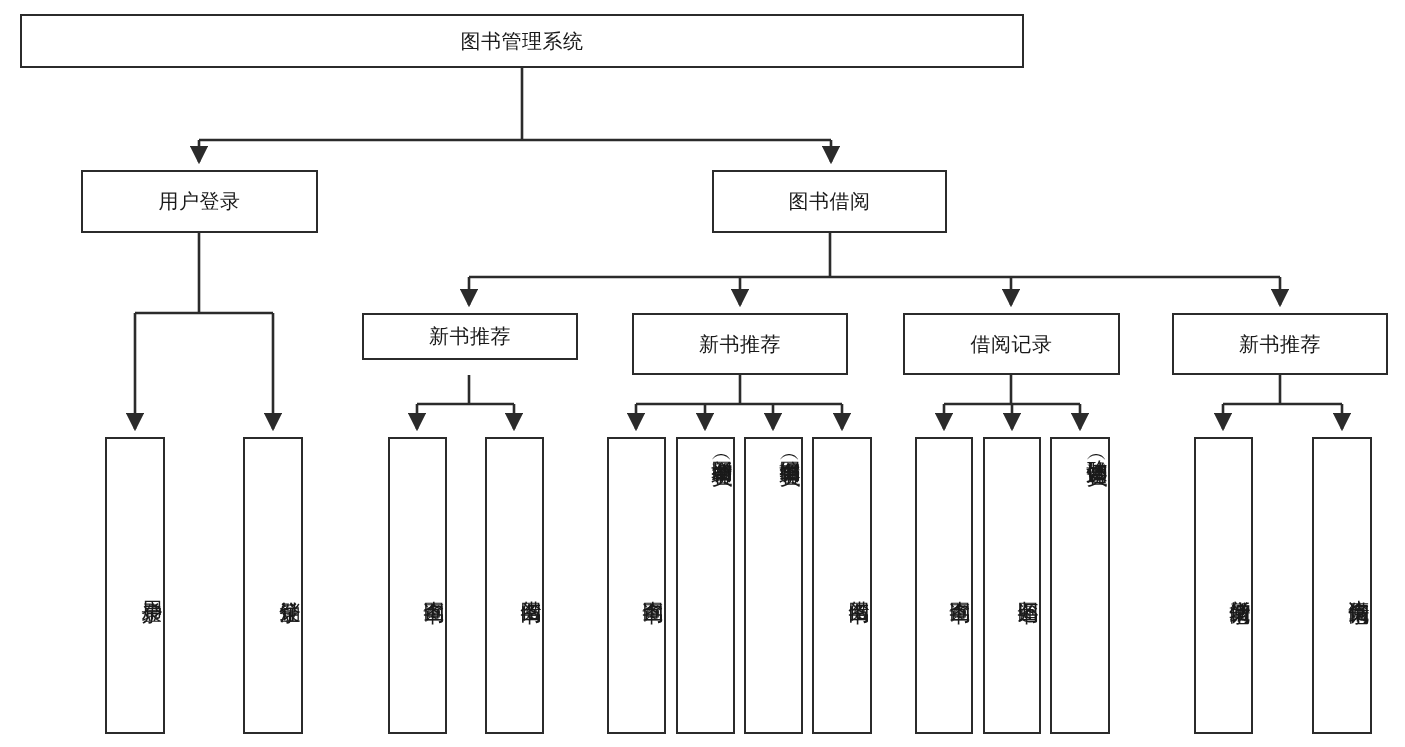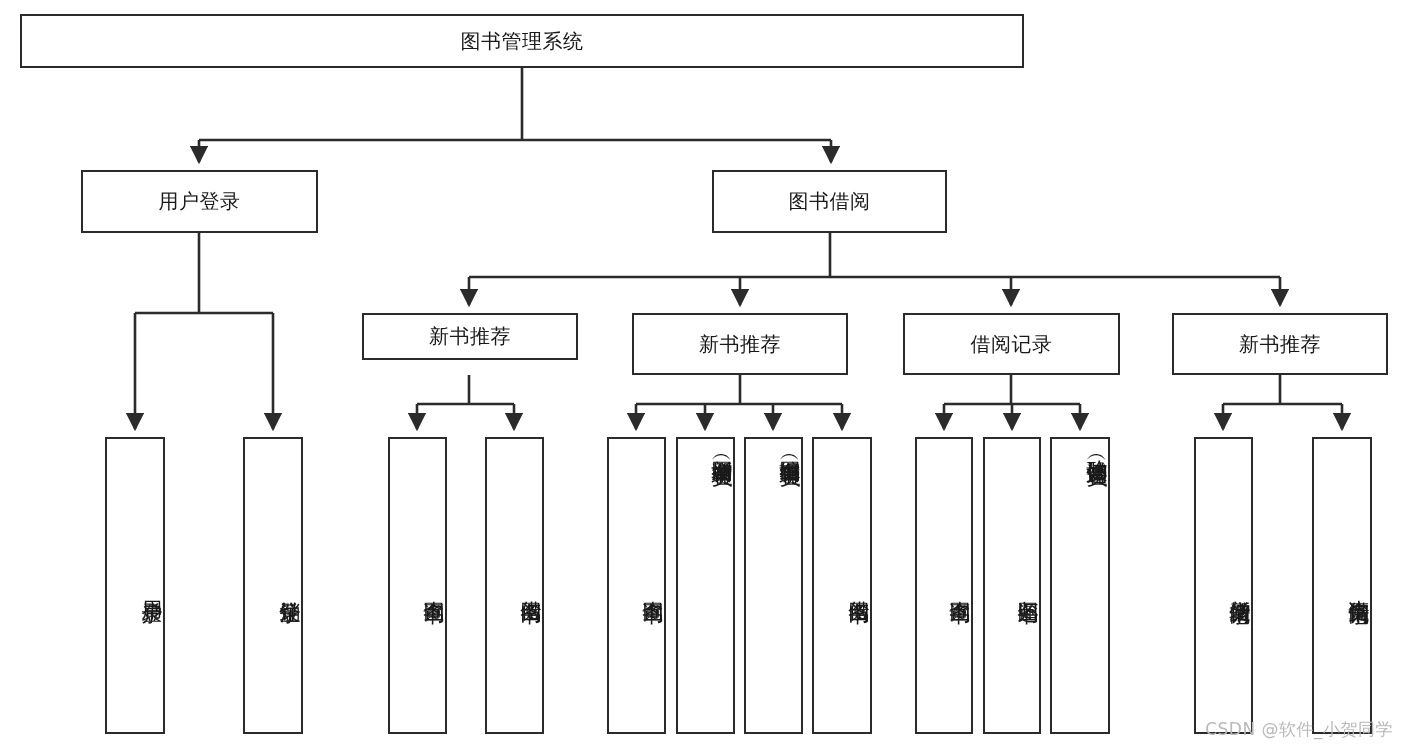--- a/index.html
+++ b/index.html
@@ -179,15 +179,14 @@
   <div class="node-box vert top-align" style="left: 1050px; top: 437px; width: 60px; height: 297px;">
     <span class="node-label">确认归还（管理员）</span>
   </div>
   <div class="node-box vert" style="left: 1194px; top: 437px; width: 59px; height: 297px;">
     <span class="node-label">新增借阅记录</span>
   </div>
   <div class="node-box vert" style="left: 1312px; top: 437px; width: 60px; height: 297px;">
     <span class="node-label">查询借阅记录</span>
   </div>
 
-  <div id="watermark">CSDN @软件_小贺同学</div>
 
 </div>
 
 </body></html>

